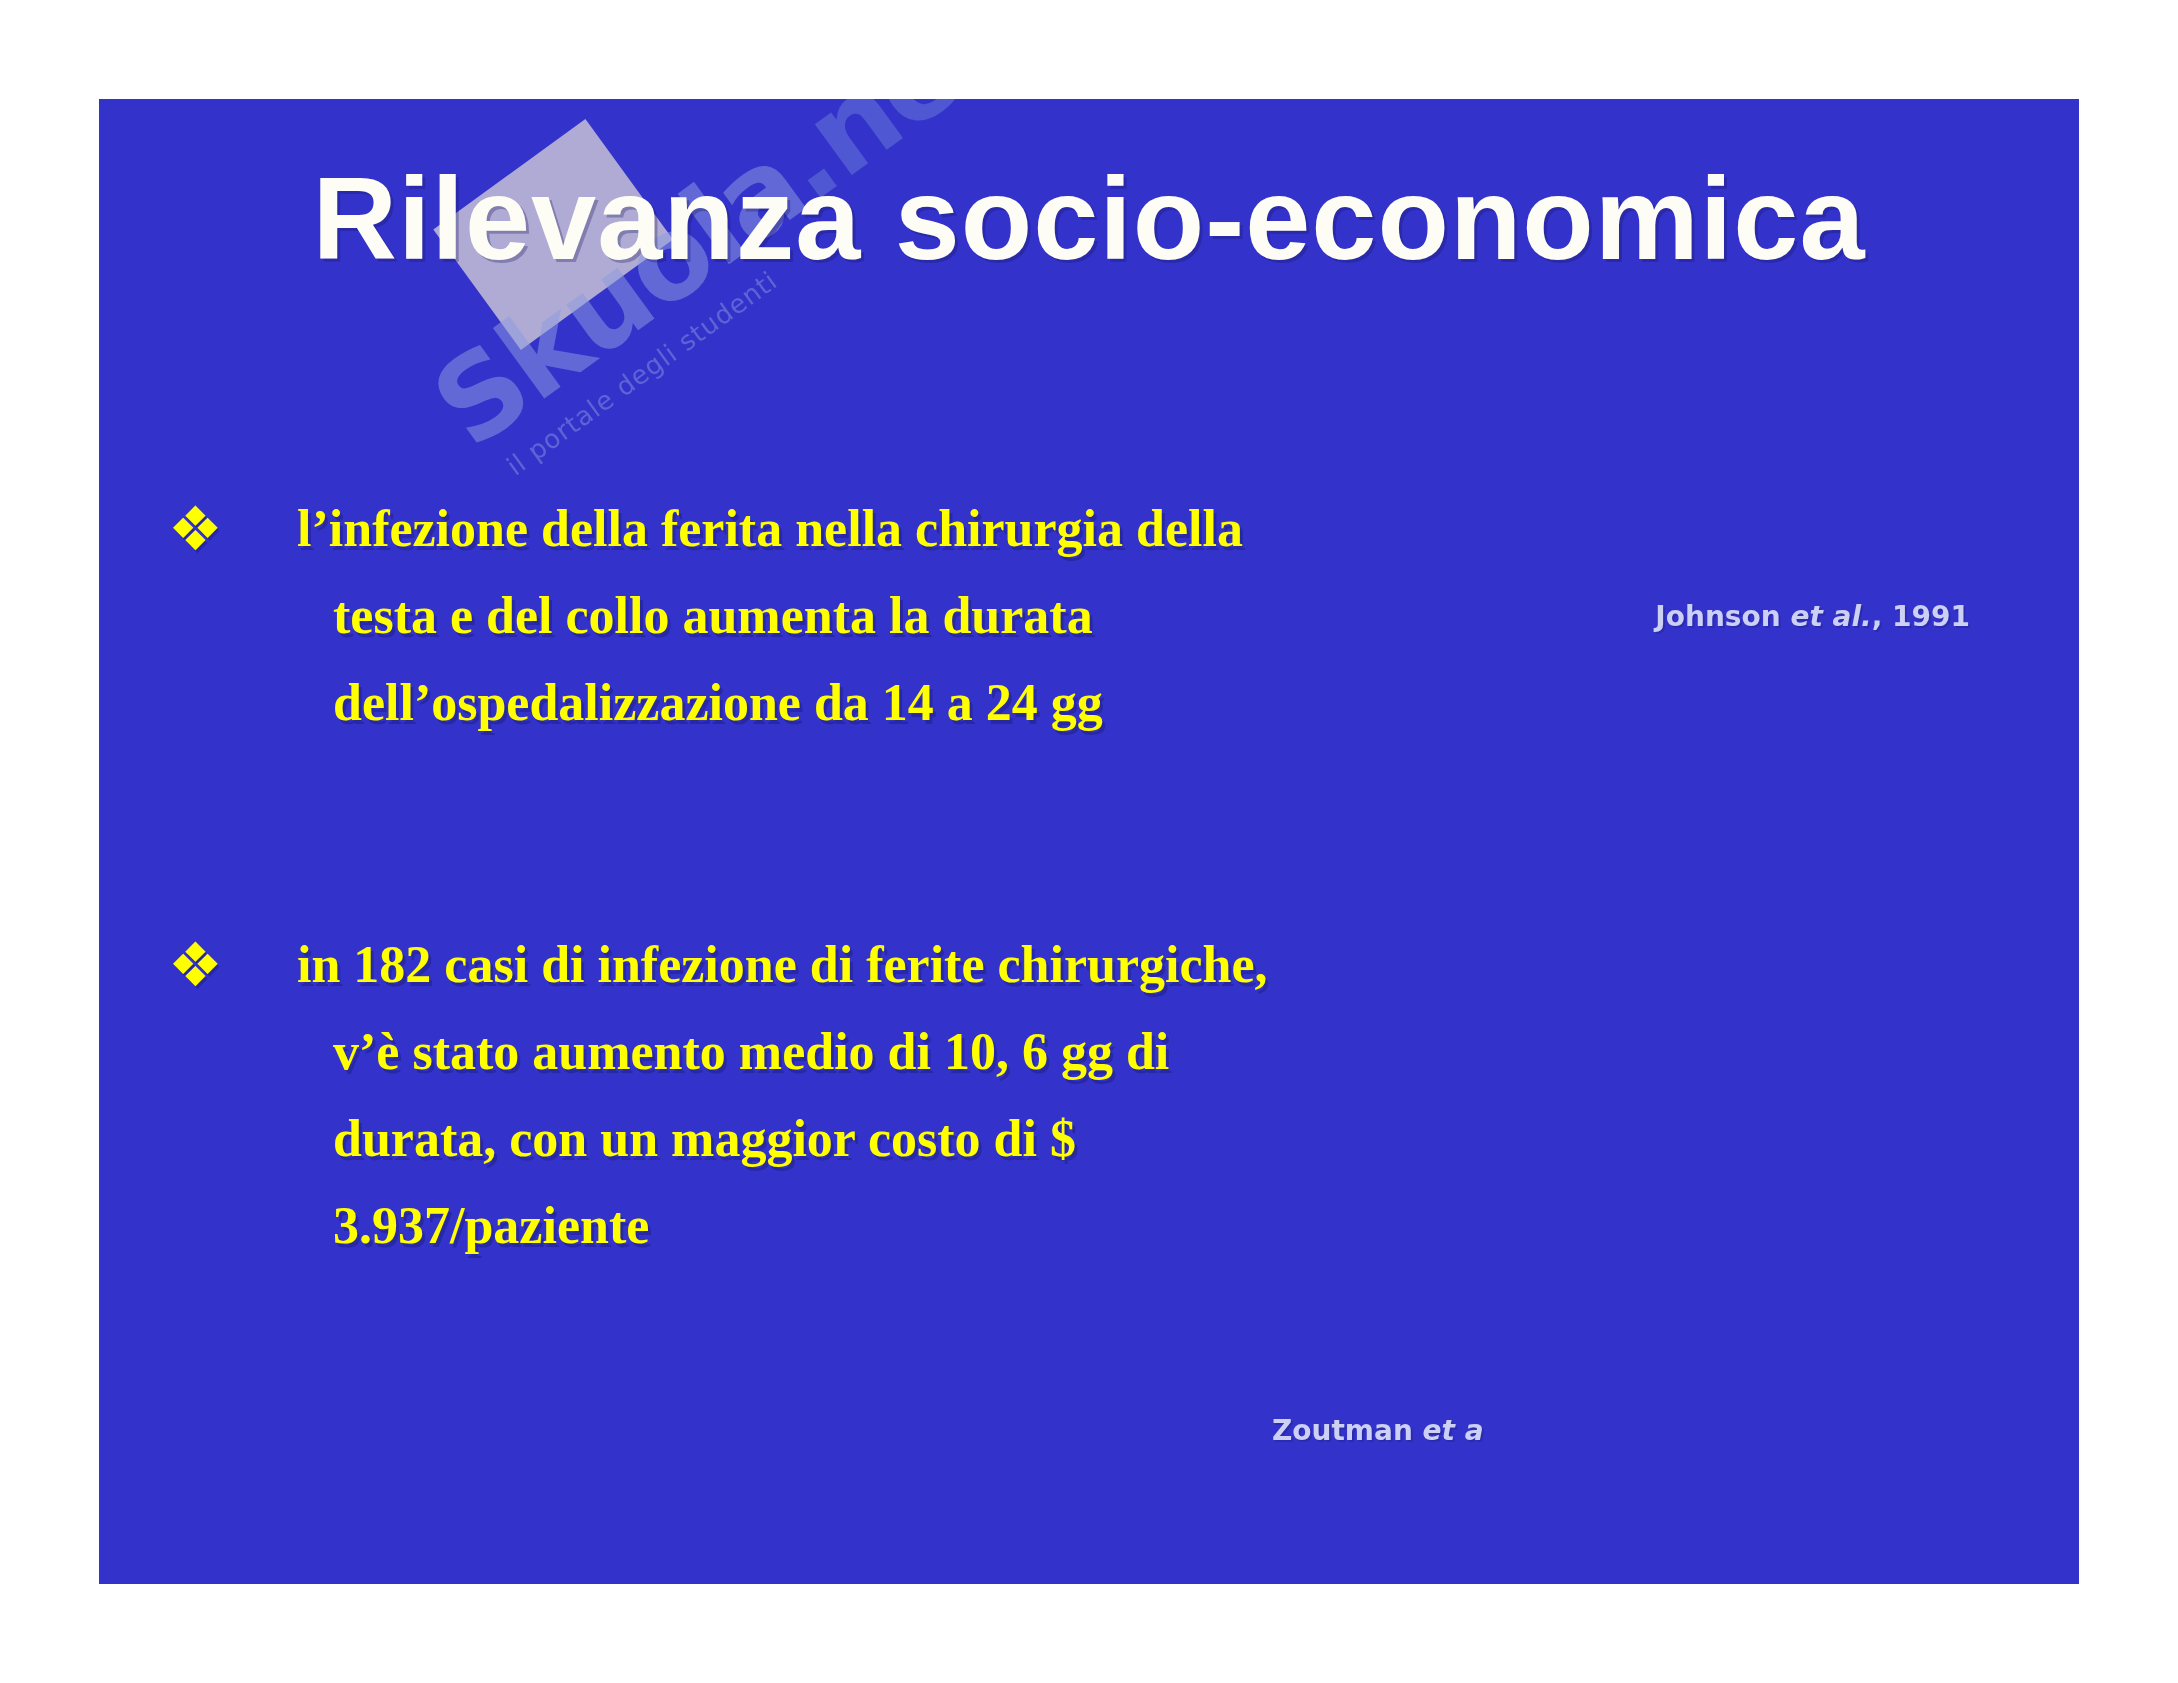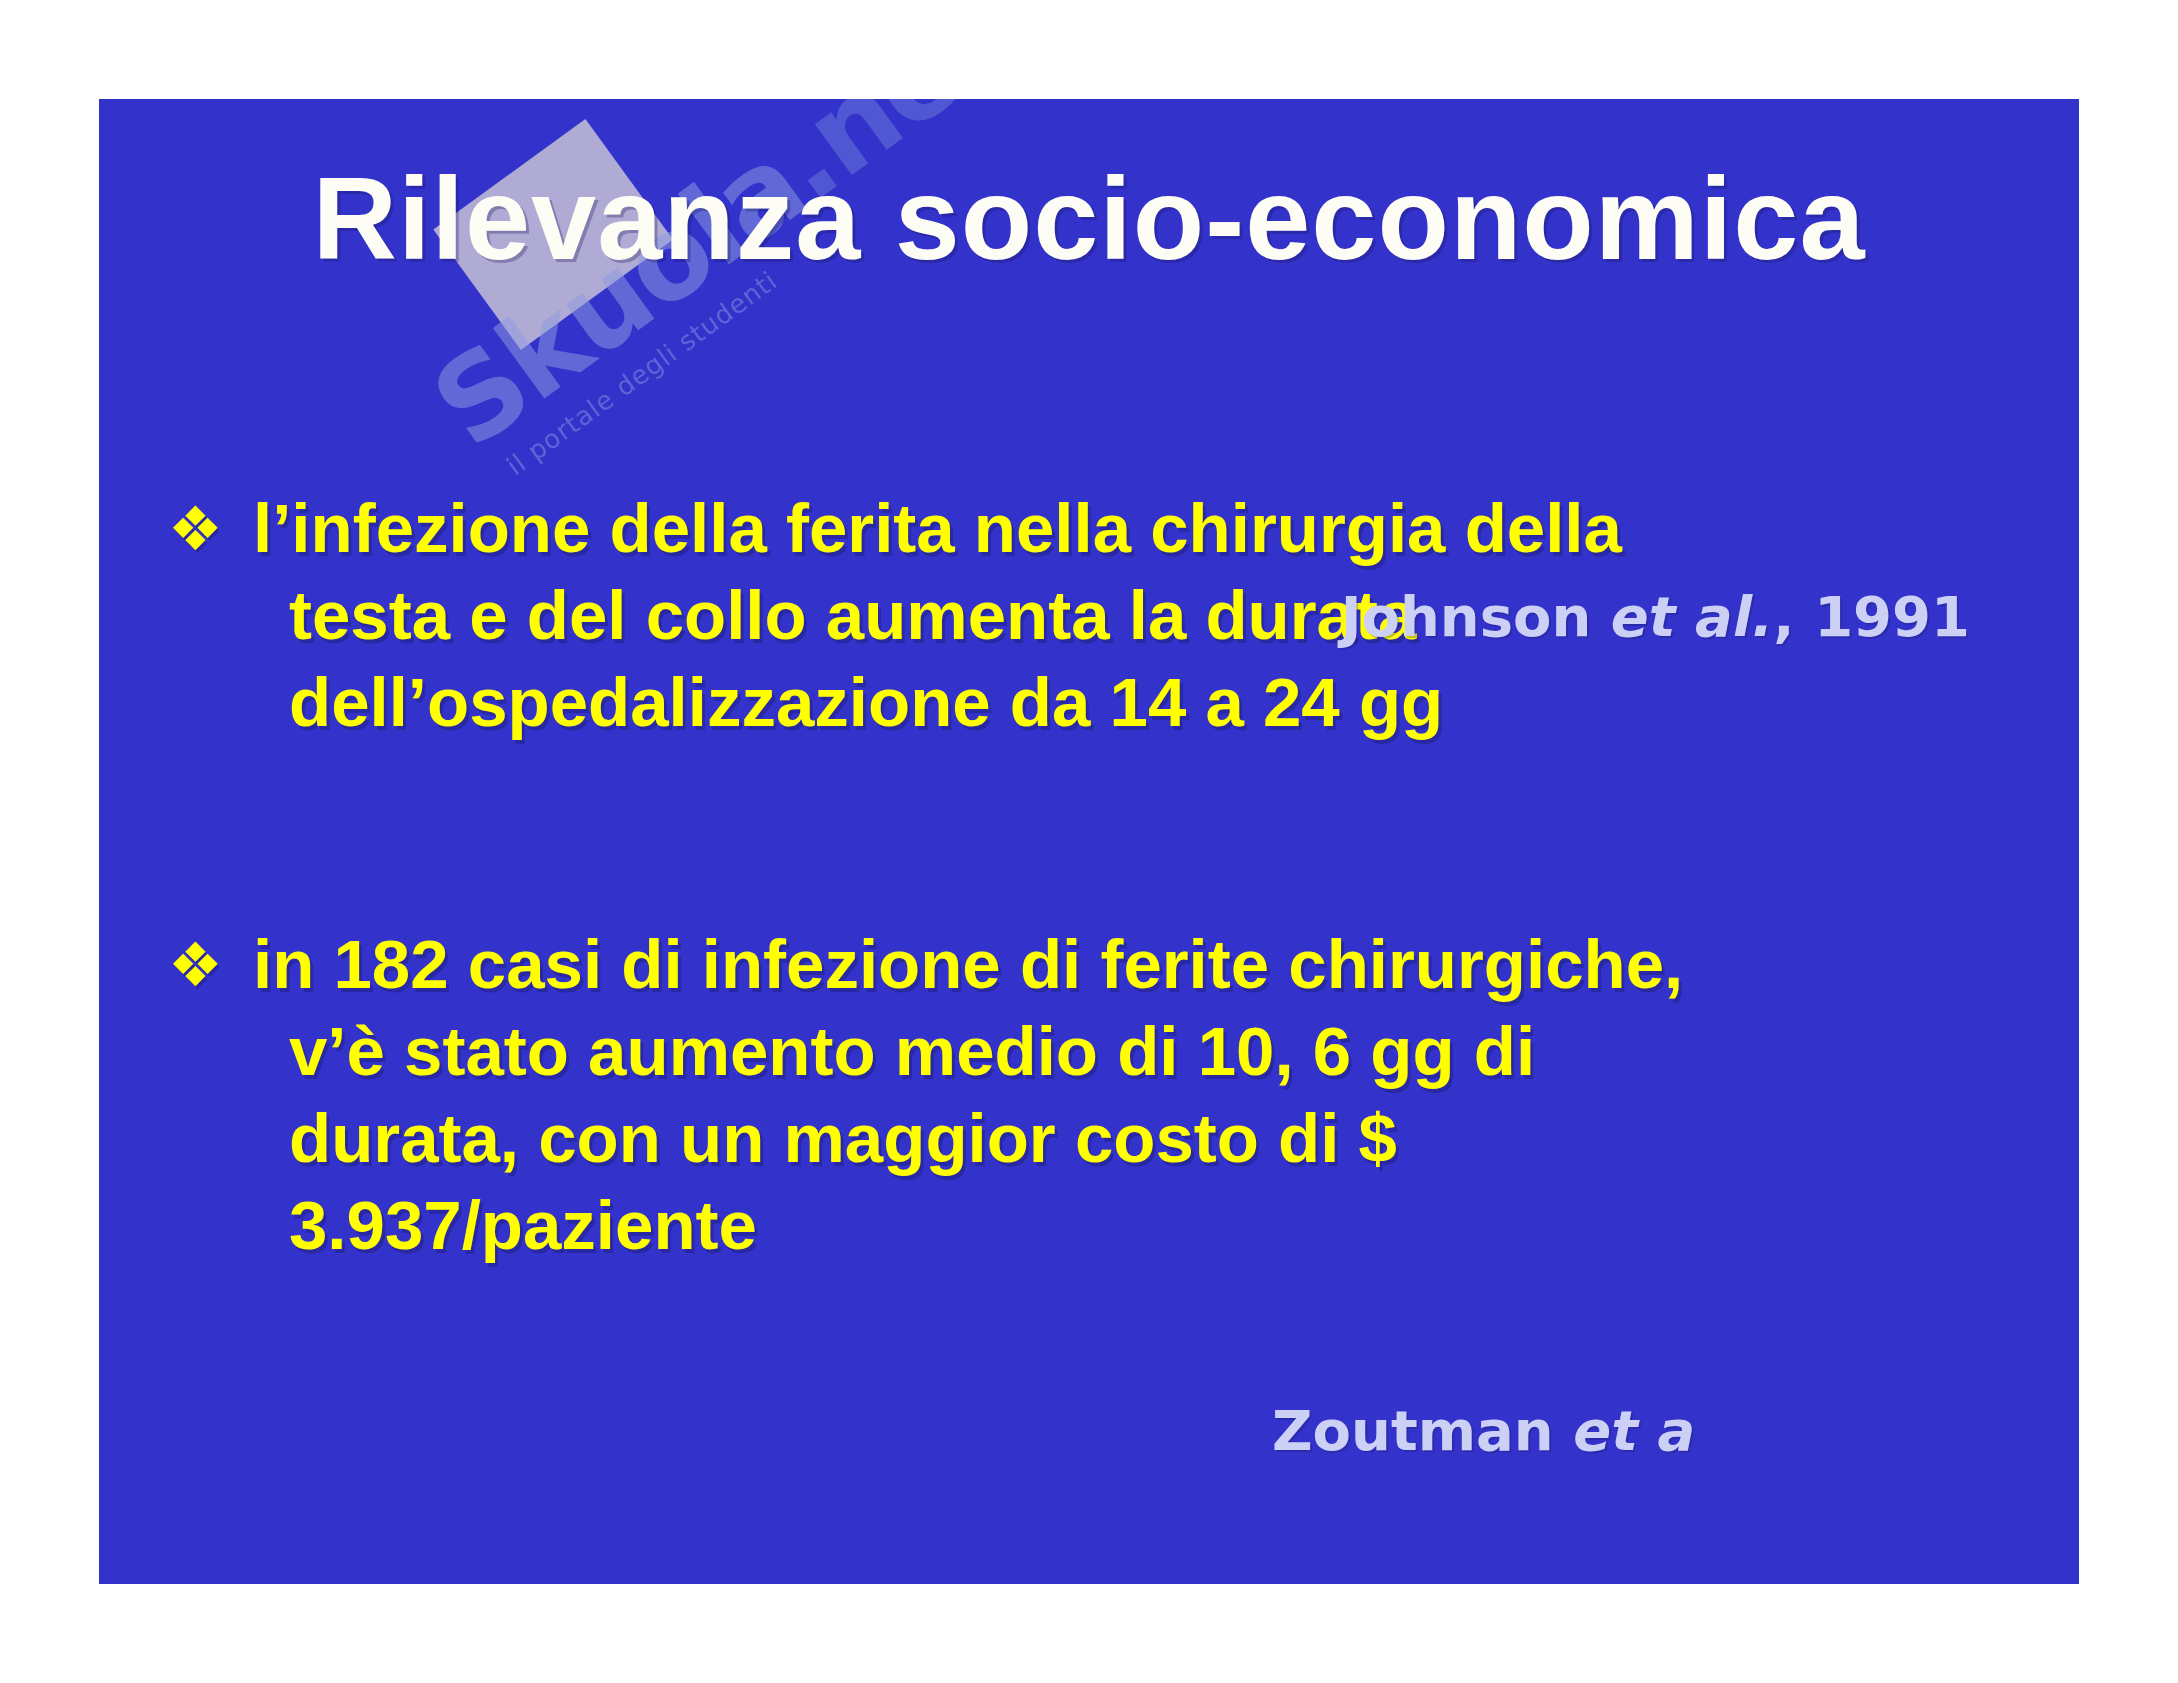--- a/index.html
+++ b/index.html
@@ -119,42 +119,43 @@
     font-size: 61px;
     line-height: 87px;
     color: #ffff00;
     text-align: left;
     text-shadow: 2px 3px 0 rgba(20,20,90,0.35);
     font-family: "DejaVu Sans", sans-serif;
   }
 
   .bullet-text {
     flex: 1 1 auto;
-    font-family: Liberation Sans, sans-serif;
-    font-weight: bold;
-    font-size: 69px;
+    font-family: Liberation Serif, serif;
+    font-weight: bold;
+    font-size: 52px;
     line-height: 87px;
     color: #ffff00;
     text-shadow: 3px 4px 0 rgba(20,20,90,0.35);
+    margin-left: 44px;
   }
   .bullet-text .line {
     display: block;
     white-space: nowrap;
   }
   
   .bullet-text .line + .line {
     padding-left: 36px;
   }
 
   
   .citation {
     position: absolute;
     font-family: "DejaVu Sans", sans-serif;
     font-weight: bold;
-    font-size: 56px;
+    font-size: 28px;
     line-height: 55px;
     color: #ccd0f5;
     text-shadow: 2px 2px 0 rgba(20,20,90,0.25);
     white-space: nowrap;
   }
   .citation .ital {
     font-style: italic;
   }
   #citation-1 {
     right: 109px;

